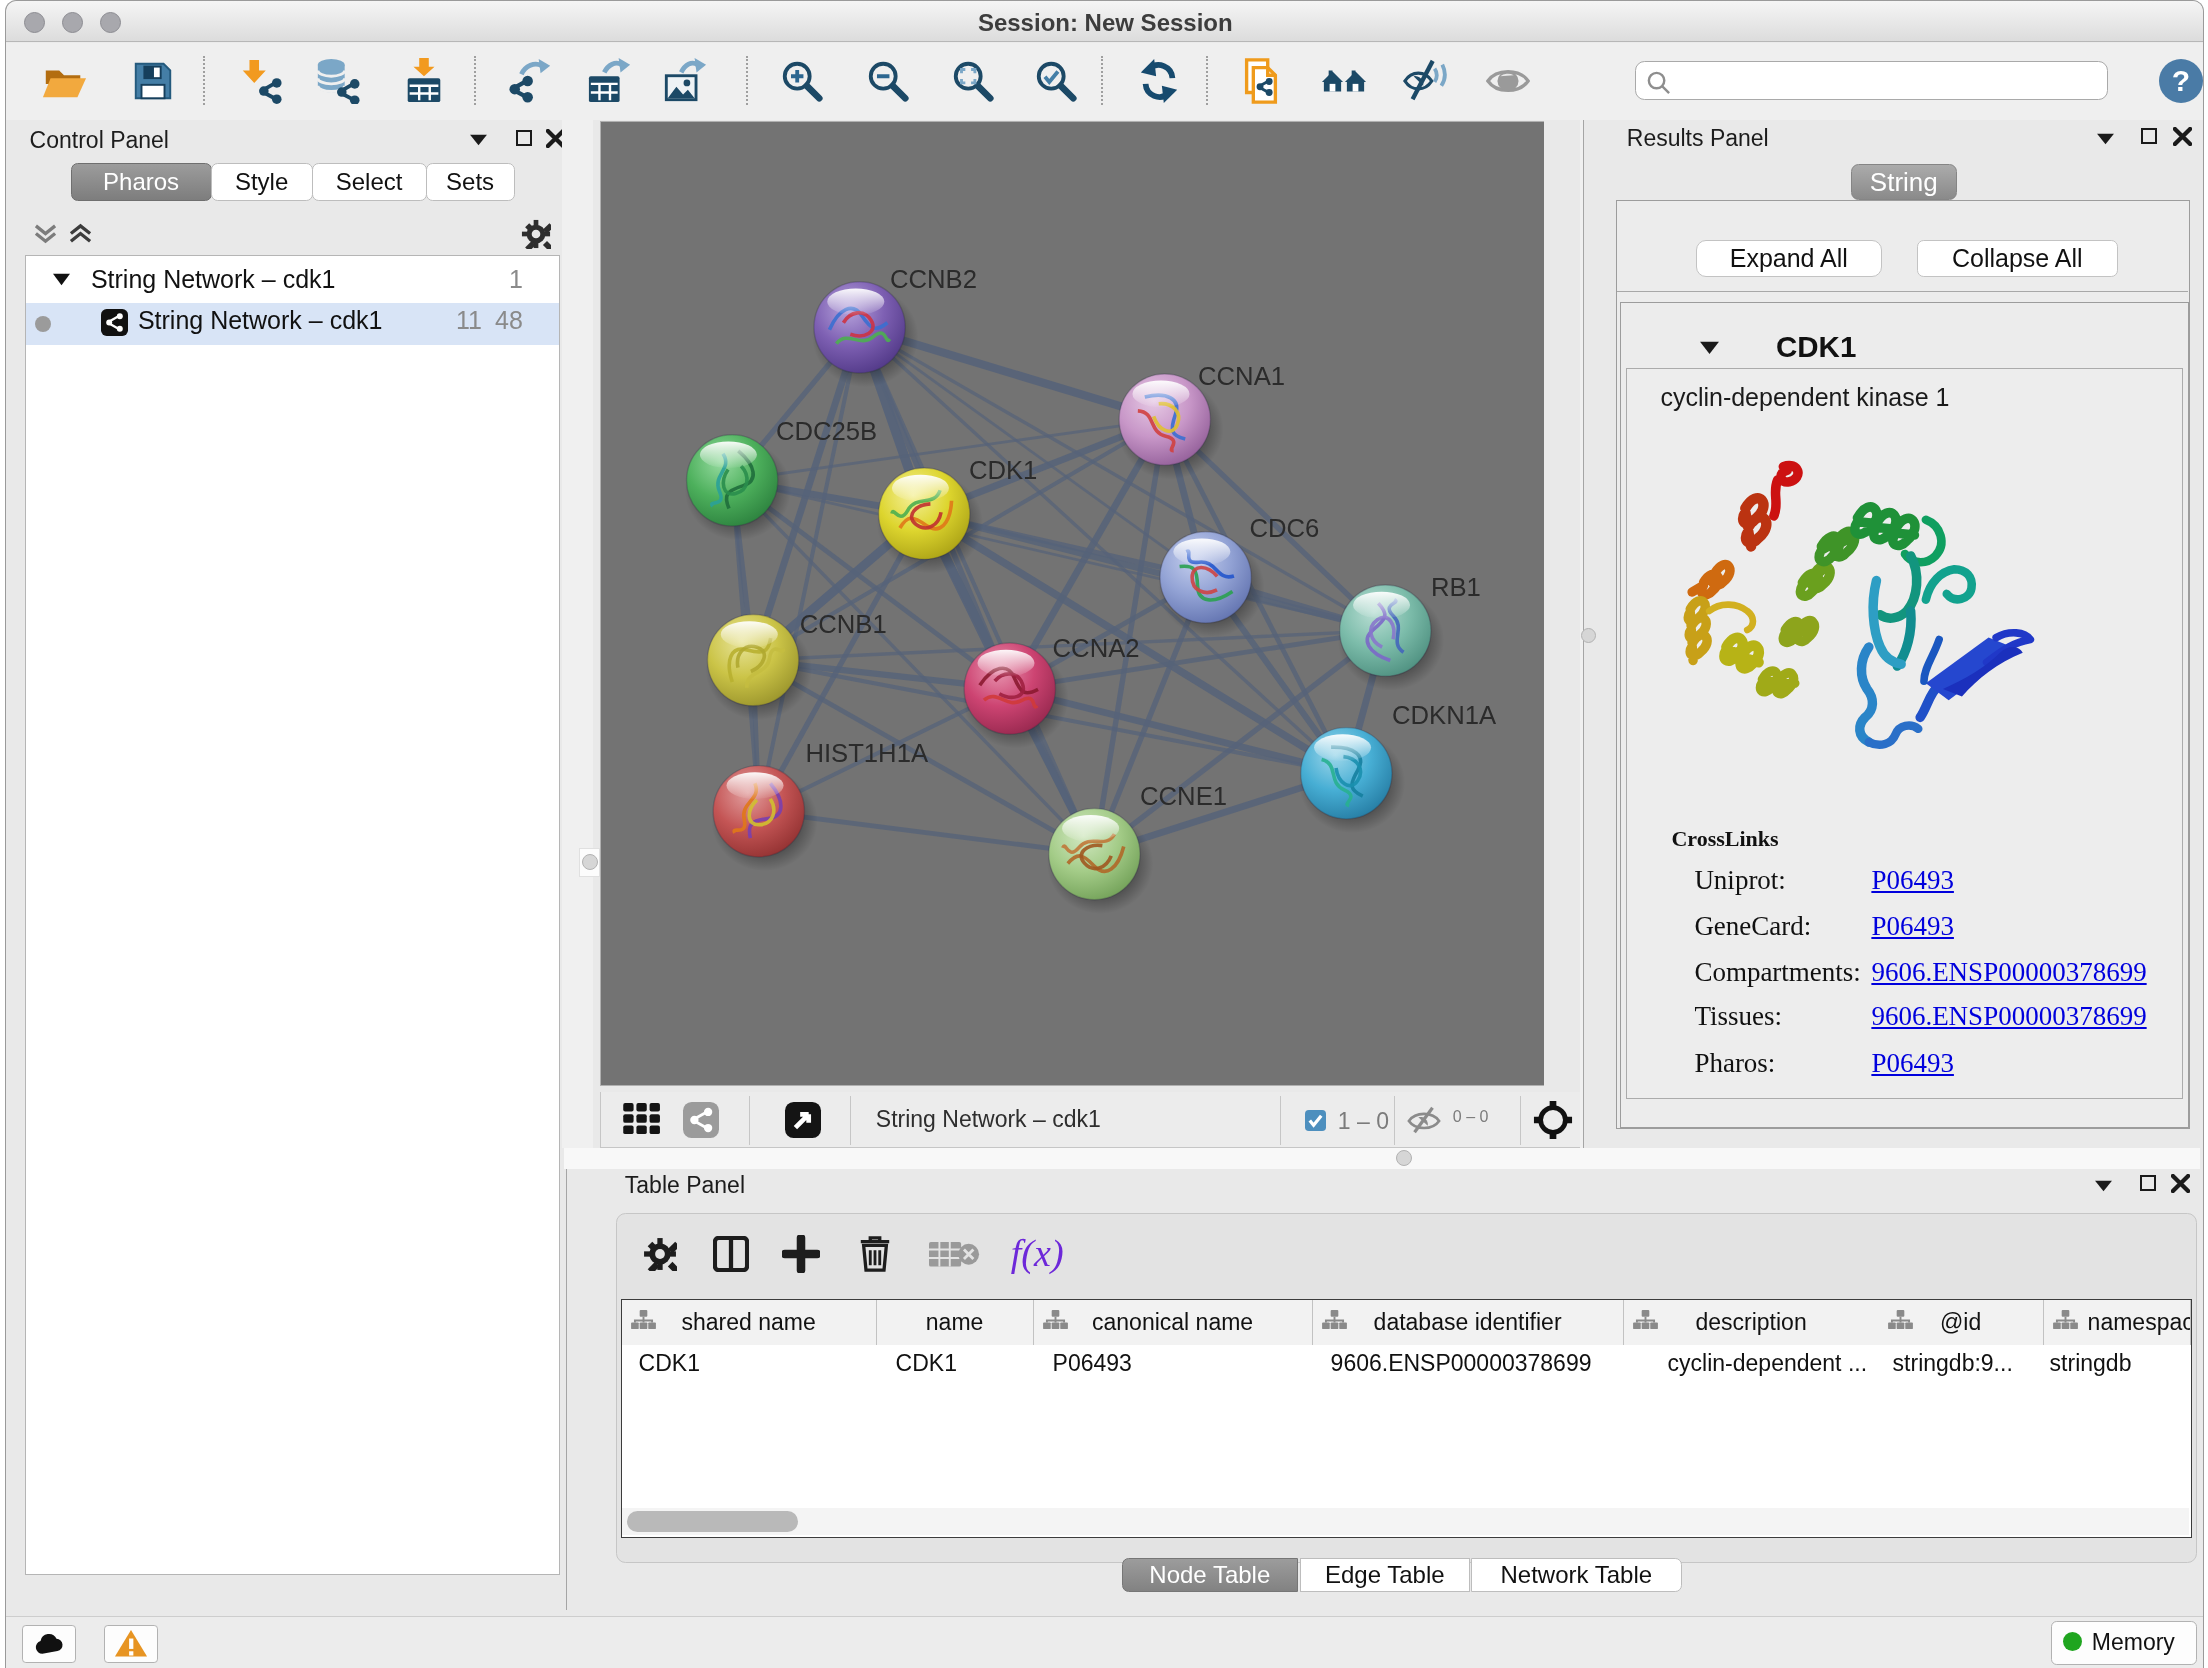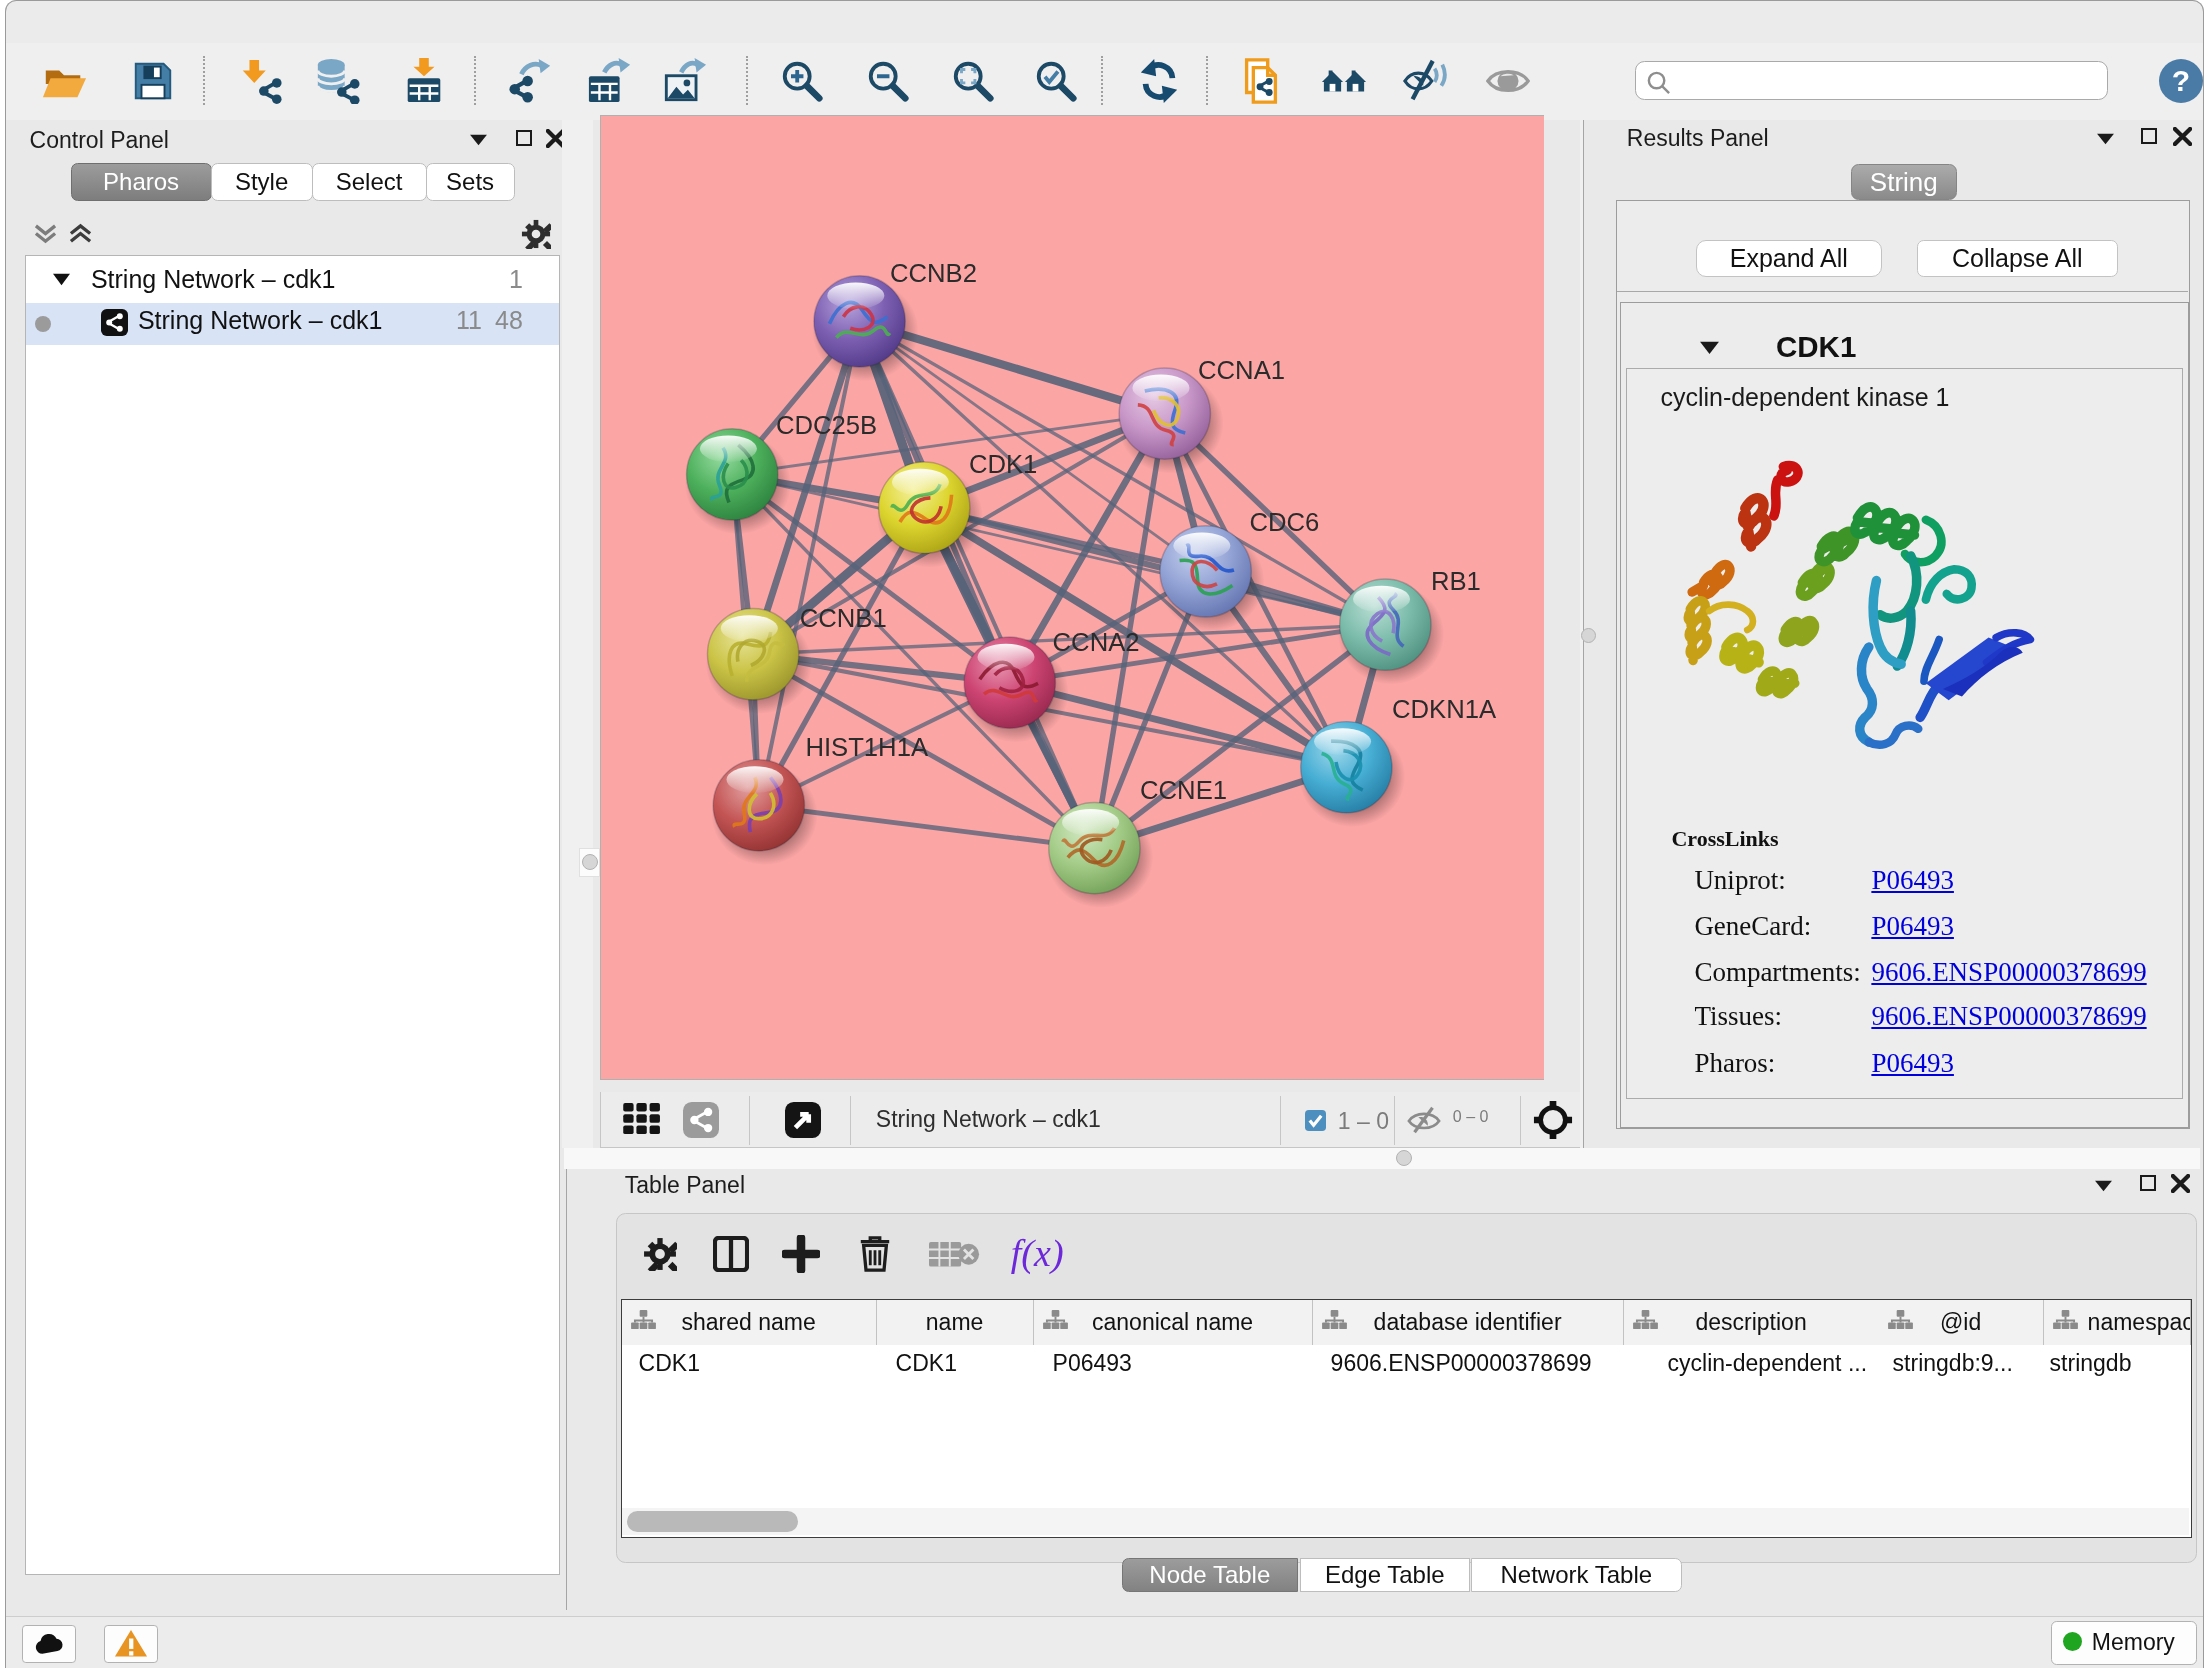--- a/index.html
+++ b/index.html
@@ -27,22 +27,22 @@
   #cpanel { position:absolute; left:4.8px; top:119px; width:556px; height:1490px;
         background:#e9e9e9; border-right:1.9px solid #a5a5a5; }
   .ptitle { font-size:23px; color:#1c1c1c; }
   .tab { position:absolute; top:43px; height:38px; background:#fff; border:1px solid #bdbdbd;
         color:#111; font-size:24px; text-align:center; line-height:36px; border-radius:6.7px; }
   .tabsel { background:linear-gradient(#9c9c9c,#7d7d7d); color:#fff; border:1px solid #6f6f6f; }
   #cplist { position:absolute; left:14.3px; top:135px; width:535px; height:1320px;
         background:#fff; border:1px solid #b5b5b5; }
 
   
-  #canvas { position:absolute; left:594px; top:114px; width:944px; height:965px;
-        background:#fca5a5; border:1px solid #b0b0b0; border-right:none; }
+  #canvas { position:absolute; left:594px; top:120px; width:944px; height:965px;
+        background:#737373; border:1px solid #b0b0b0; border-right:none; }
   #cvtools { position:absolute; left:594px; top:1091px; width:984px; height:56px;
         background:#ececec; border:1px solid #c6c6c6; border-top:none; }
   .cvsep { position:absolute; top:3.8px; height:49px; width:1px; background:#c6c6c6; }
 
   
   #vsplitL { position:absolute; left:556px; top:119px; width:31px; height:1028px; background:#f0f0f0; }
   #vsplitR { position:absolute; left:1574px; top:119px; width:3.8px; height:1028px; background:#f0f0f0; }
   #hsplit  { position:absolute; left:558px; top:1147px; width:1636px; height:21px; background:#f8f8f8; }
   .knob { position:absolute; border-radius:50%; background:#d6d6d6; border:1px solid #b2b2b2; }
 
@@ -71,20 +71,26 @@
   
   #statusbar { position:absolute; left:0; top:1615px; width:2199px; height:53px;
         background:#ececec; border-top:1px solid #cdcdcd; }
   .sbtn { position:absolute; top:7.6px; height:38px; background:#fdfdfd;
         border:1.9px solid #b2b2b2; border-radius:3.8px; }
 </style>
 </head>
 <body>
 <div id="stage">
 <div id="win">
+  <div id="titlebar">
+    <div class="tl" style="left:18px;"></div>
+    <div class="tl" style="left:56px;"></div>
+    <div class="tl" style="left:94px;"></div>
+    <div id="title">Session: New Session</div>
+  </div>
   <div id="toolbar">
     <svg class="tbi" style="left:35px;" width="46" height="46" viewBox="0 0 48 48">
           <path d="M5 13 h14 l5 5 h17 v9 H5 z" fill="#b36d10"></path>
           <path d="M2 41 L10 21 h37 L38 41 z" fill="#f2a93e"></path>
         </svg>
     <svg class="tbi" style="left:124px;" width="46" height="46" viewBox="0 0 48 48">
           <path d="M6 6 h29 l7 7 v29 H6 z" fill="#447ea6" stroke="#245a7d" stroke-width="2"></path>
           <rect x="14" y="8" width="19" height="14" fill="#163f5c"></rect>
           <rect x="25" y="10" width="6" height="10" fill="#fff"></rect>
           <rect x="12" y="28" width="24" height="14" fill="#fff" stroke="#163f5c" stroke-width="2"></rect>

